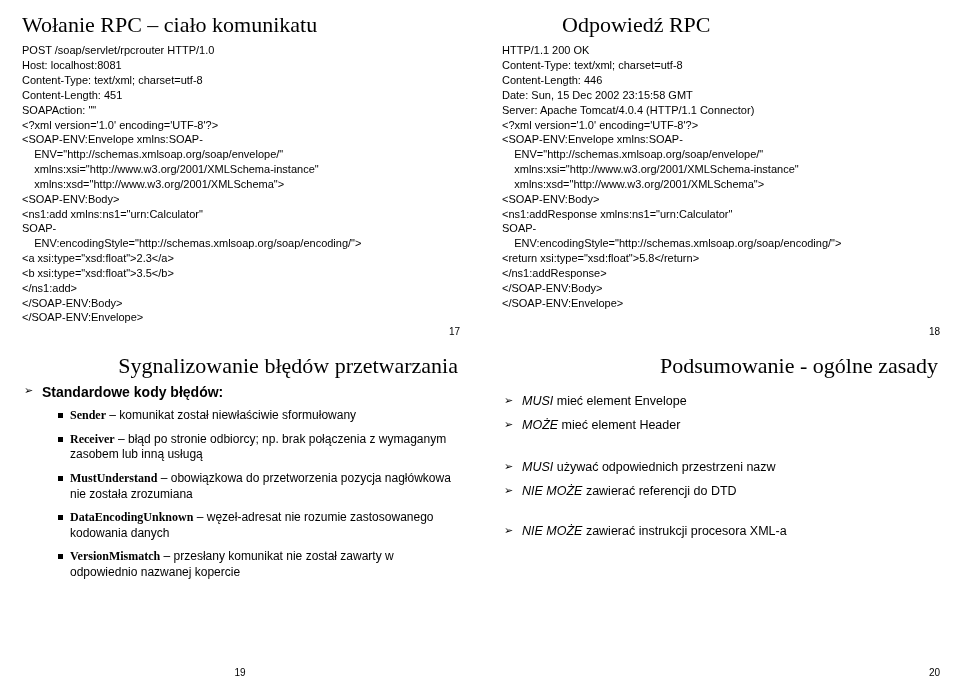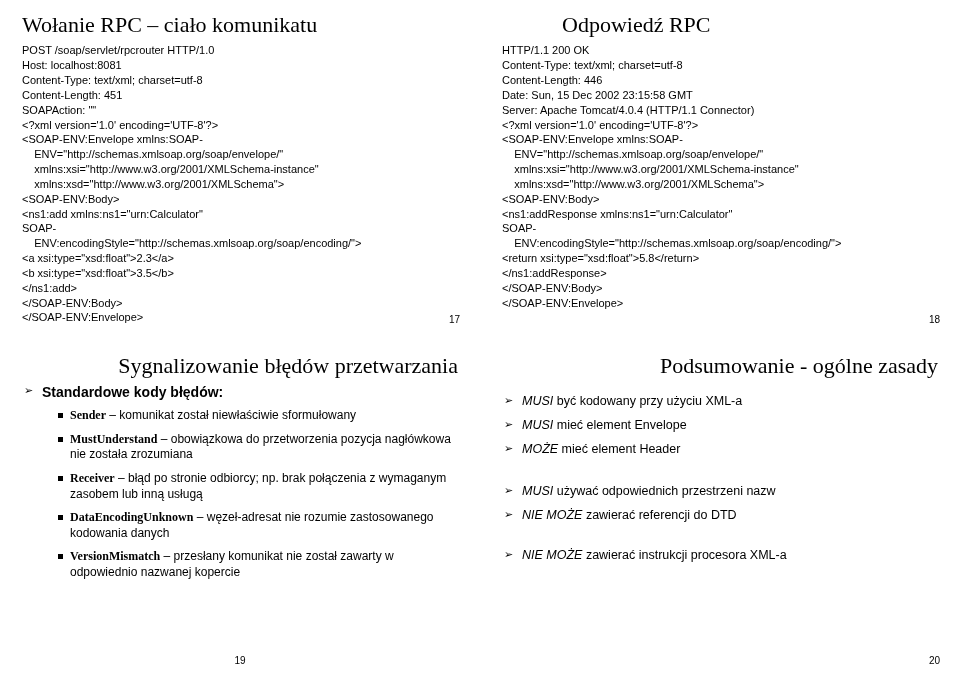--- a/index.html
+++ b/index.html
@@ -32,21 +32,21 @@
   }
   .title.center { text-align: right; }
   .code {
     font-family: Arial, Helvetica, sans-serif;
     font-size: 11px;
     line-height: 1.35;
     white-space: pre;
   }
   .pagenum {
     position: absolute;
-    bottom: 16px;
+    bottom: 4px;
     right: 20px;
     font-size: 10px;
     font-family: Arial, sans-serif;
   }
   .pagenum.centerish { left: 50%; right: auto; transform: translateX(-50%); }
   ul.top { list-style: none; padding-left: 6px; font-size: 12.5px; }
   ul.top > li { margin-bottom: 6px; padding-left: 14px; position: relative; }
   ul.top > li::before {
     content: "➢";
     position: absolute; left: -4px; top: 0;
@@ -115,34 +115,33 @@
     <div class="pagenum">18</div>
   </div>
 
   <div class="slide">
     <div class="title center">Sygnalizowanie błędów przetwarzania</div>
     <ul class="top">
       <li>
         <span class="bodytext">Standardowe kody błędów:</span>
         <ul class="inner" id="s19-inner">
             <li><span class="term">Sender</span><span> – komunikat został niewłaściwie sformułowany</span></li>
+            <li><span class="term">Receiver</span><span> – błąd po stronie odbiorcy; np. brak połączenia z wymaganym zasobem lub inną usługą</span></li>
             <li><span class="term">MustUnderstand</span><span> – obowiązkowa do przetworzenia pozycja nagłówkowa nie została zrozumiana</span></li>
-            <li><span class="term">Receiver</span><span> – błąd po stronie odbiorcy; np. brak połączenia z wymaganym zasobem lub inną usługą</span></li>
             <li><span class="term">DataEncodingUnknown</span><span> – węzeł-adresat nie rozumie zastosowanego kodowania danych</span></li>
             <li><span class="term">VersionMismatch</span><span> – przesłany komunikat nie został zawarty w odpowiednio nazwanej kopercie</span></li>
           </ul>
       </li>
     </ul>
     <div class="pagenum centerish">19</div>
   </div>
 
   <div class="slide">
     <div class="title center" style="margin-bottom:16px">Podsumowanie - ogólne zasady</div>
     <ul class="top" id="s20-list">
-        <li style="margin-bottom: 10px;"><span class="italic">MUSI</span><span> być kodowany przy użyciu XML-a</span></li>
         <li style="margin-bottom: 10px;"><span class="italic">MUSI</span><span> mieć element Envelope</span></li>
         <li style="margin-bottom: 28px;"><span class="italic">MOŻE</span><span> mieć element Header</span></li>
         <li style="margin-bottom: 10px;"><span class="italic">MUSI</span><span> używać odpowiednich przestrzeni nazw</span></li>
         <li style="margin-bottom: 26px;"><span class="italic">NIE MOŻE</span><span> zawierać referencji do DTD</span></li>
         <li style="margin-bottom: 10px;"><span class="italic">NIE MOŻE</span><span> zawierać instrukcji procesora XML-a</span></li>
       </ul>
     <div class="pagenum">20</div>
   </div>
 
 </div>

